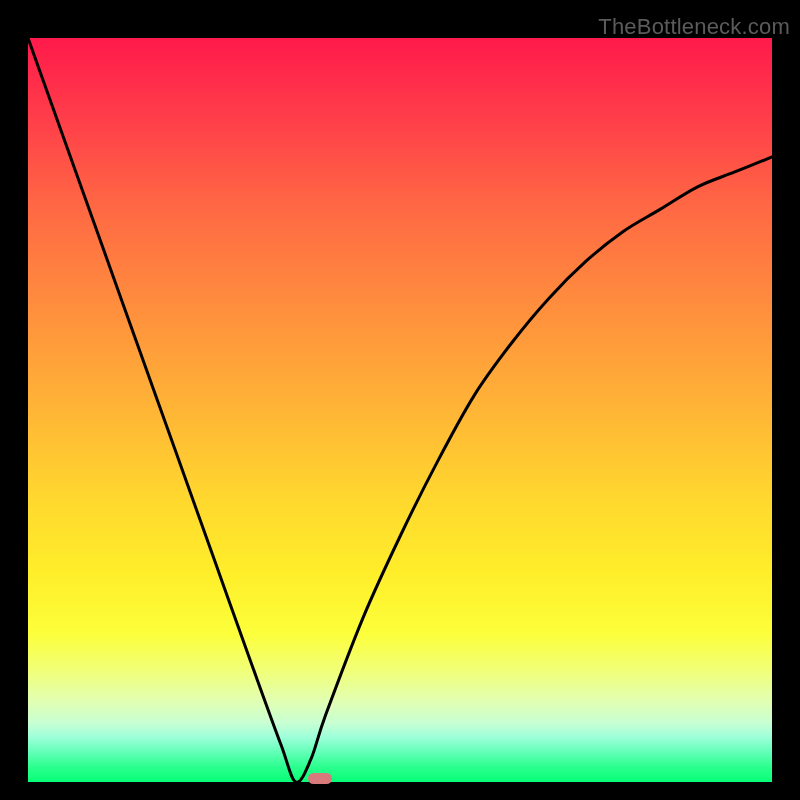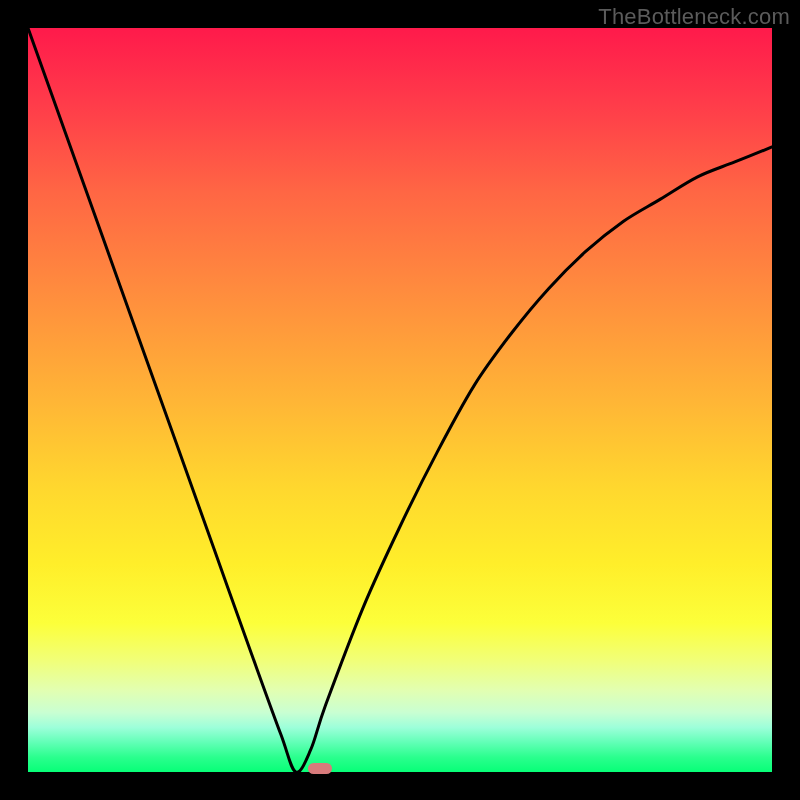--- a/index.html
+++ b/index.html
@@ -7,21 +7,21 @@
     padding: 0;
     width: 800px;
     height: 800px;
     background: #000;
     overflow: hidden;
     font-family: Arial, Helvetica, sans-serif;
   }
   .frame {
     position: absolute;
     left: 0;
-    top: 0;
+    top: 10px;
     width: 800px;
     height: 752px;
     background: #000;
   }
   .plot {
     position: absolute;
     left: 28px;
     top: 28px;
     width: 744px;
     height: 744px;

